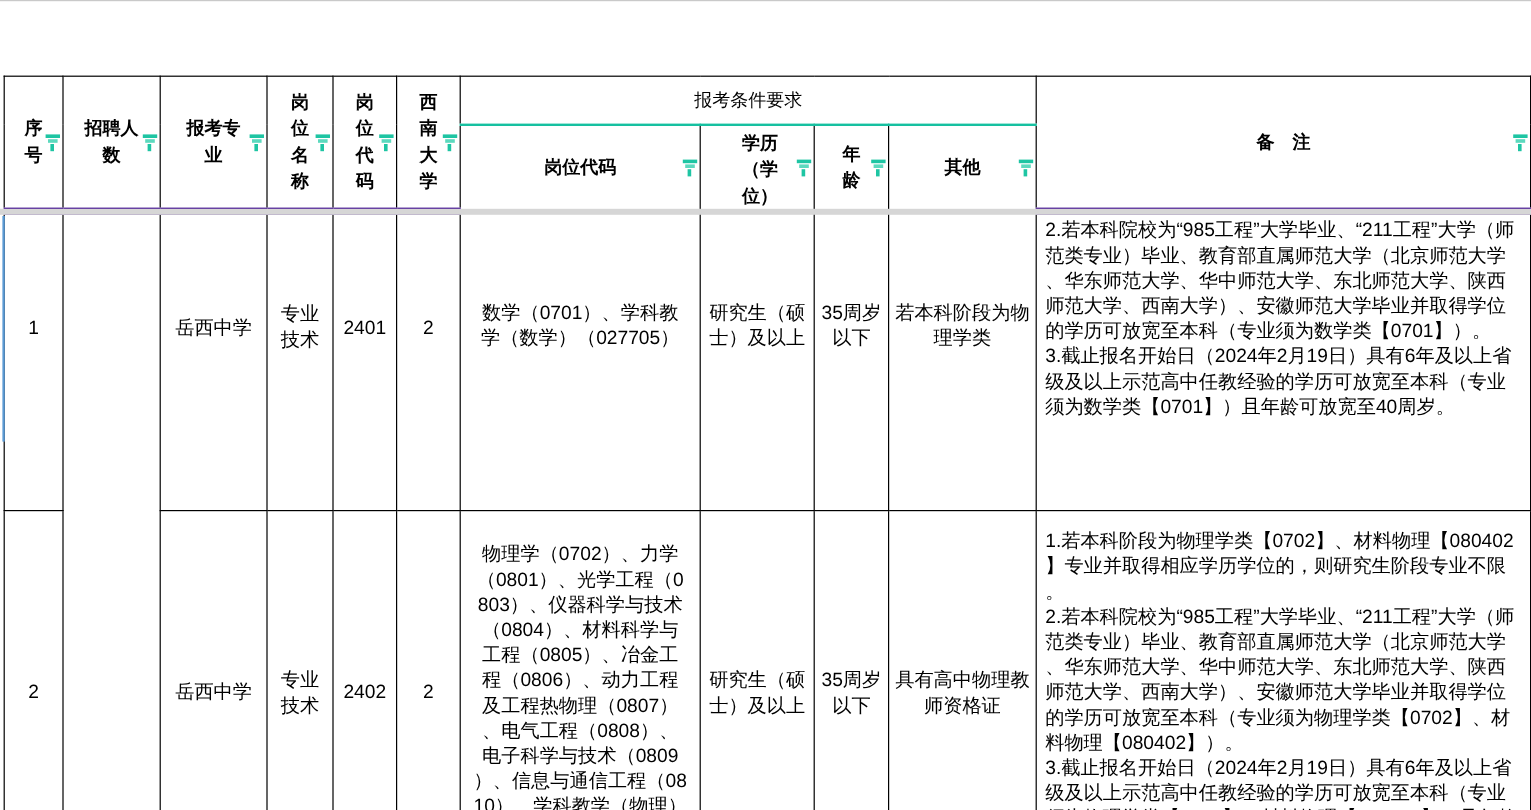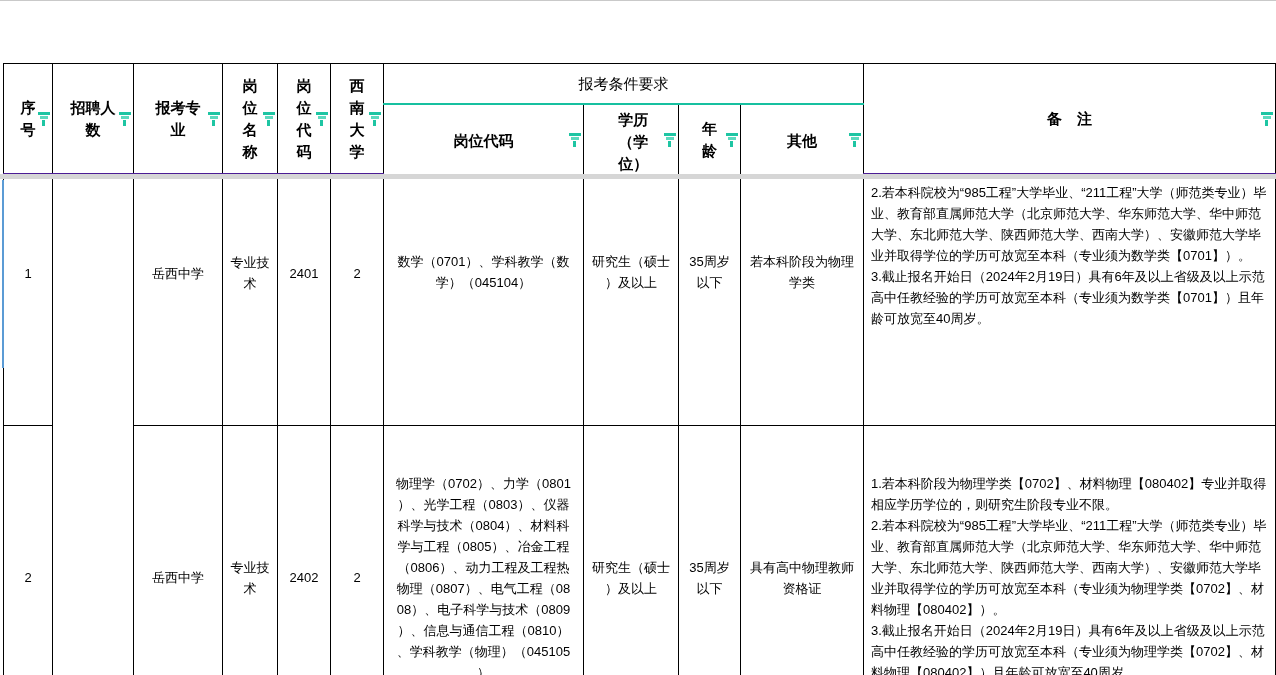--- a/index.html
+++ b/index.html
@@ -30,21 +30,21 @@
   .c-degree{vertical-align:top;}
   .c-degree .hl{width:2.3em;padding-top:4px;text-align:right;}
 
   
   .filter-icon{position:absolute;right:2px;top:50%;margin-top:-7px;width:13px;height:14px;
     background:
       linear-gradient(#1ec5a3,#1ec5a3) 50% 0/12px 3px no-repeat,
       linear-gradient(#5cd9be,#5cd9be) 50% 4px/8px 3px no-repeat,
       linear-gradient(#1ec5a3,#1ec5a3) 50% 8px/3px 6px no-repeat;}
 
-  tbody td{font-size:13px;line-height:21px;}
+  tbody td{font-size:16px;line-height:21px;}
   tr.r1>td{height:188px;padding-bottom:58px;}
   tr.r2>td{height:297px;}
   .td-majors{padding:0 10px;}
   .td-remarks{text-align:left;white-space:pre-wrap;padding:3px 7px !important;}
   tr.r1 .td-remarks{vertical-align:top;}
   tr.r2 .td-remarks{vertical-align:middle;}
   .td-dept{padding:0;}
 
   
   .freeze-band{position:absolute;left:0;top:173px;width:1276px;height:5px;background:#d6d6d6;}
@@ -90,21 +90,21 @@
       </tr>
     </thead>
     <tbody>
       <tr class="r1">
         <td>1</td>
         <td class="td-dept" rowspan="3"></td>
         <td>岳西中学</td>
         <td>专业技术</td>
         <td>2401</td>
         <td>2</td>
-        <td class="td-majors">数学（0701）、学科教学（数学）（045104）</td>
+        <td class="td-majors">数学（0701）、学科教学（数学）（027705）</td>
         <td>研究生（硕士）及以上</td>
         <td>35周岁以下</td>
         <td>若本科阶段为物理学类</td>
         <td class="td-remarks">2.若本科院校为“985工程”大学毕业、“211工程”大学（师范类专业）毕业、教育部直属师范大学（北京师范大学、华东师范大学、华中师范大学、东北师范大学、陕西师范大学、西南大学）、安徽师范大学毕业并取得学位的学历可放宽至本科（专业须为数学类【0701】）。
 3.截止报名开始日（2024年2月19日）具有6年及以上省级及以上示范高中任教经验的学历可放宽至本科（专业须为数学类【0701】）且年龄可放宽至40周岁。</td>
       </tr>
       <tr class="r2">
         <td>2</td>
         <td>岳西中学</td>
         <td>专业技术</td>

